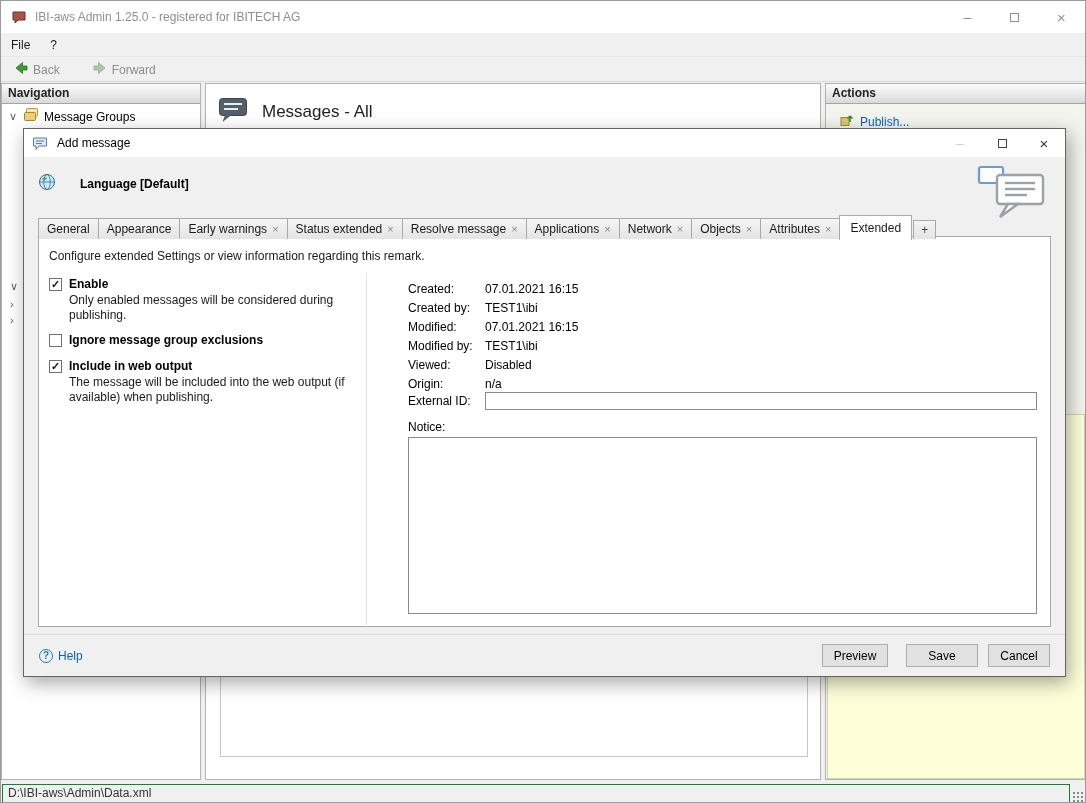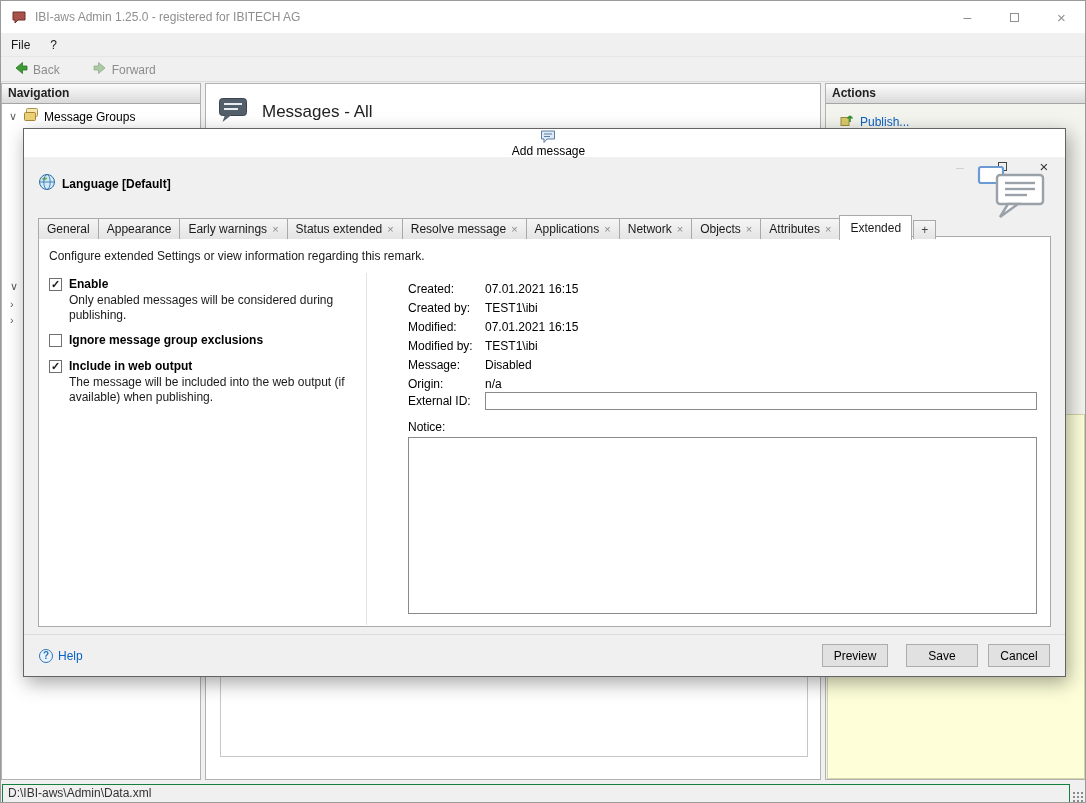--- a/index.html
+++ b/index.html
@@ -41,28 +41,28 @@
 
   
   .statusbar { position:absolute; left:0; right:0; top:781px; height:22px; background:#f0f0f0; }
   .status-field { position:absolute; left:1px; right:15px; top:2px; bottom:1px; border:1px solid #15803d; color:#333; line-height:17px; padding-left:5px; }
   .grip { position:absolute; right:2px; bottom:2px; width:11px; height:11px;
           background-image:radial-gradient(circle, #8a8a8a 1.1px, transparent 1.3px);
           background-size:4px 4px; }
 
   
   .dialog { position:absolute; left:22px; top:127px; width:1043px; height:549px; background:#f0f0f0; border:1px solid #646464; box-shadow:3px 6px 18px rgba(0,0,0,0.35); z-index:10; }
-  .dlg-titlebar { position:absolute; left:0; top:0; right:0; height:28px; background:#fff; display:flex; align-items:center;flex-direction:column; }
+  .dlg-titlebar { position:absolute; left:0; top:0; right:0; height:28px; background:#fff; display:flex; align-items:center; }
   .dlg-icon { margin-left:8px; display:inline-flex; }
   .dlg-title { margin-left:8px; color:#000; }
   .dlg-controls .wbtn { width:42px; color:#333; }
   .wbtn.disabled { color:#cfcfcf; }
   .dlg-controls .box-glyph { border-color:#444; }
 
-  .lang-row { position:absolute; left:14px; top:44px; display:flex; align-items:center; gap:6px; font-weight:bold; color:#000; }
+  .lang-row { position:absolute; left:14px; top:44px; display:flex; align-items:center; gap:24px; font-weight:bold; color:#000; }
   .bubble-art { position:absolute; right:18px; top:36px; }
 
   .tabstrip { position:absolute; left:14px; top:86px; display:flex; align-items:flex-end; z-index:3; }
   .tab { height:21px; border:1px solid #a9a9a9; border-bottom:none; background:linear-gradient(#f5f5f5,#e4e4e4); display:inline-flex; align-items:center; gap:5px; padding:0 8px; margin-right:-1px; color:#1a1a1a; cursor:default; }
   .tab.active { height:25px; background:#fff; z-index:4; margin-bottom:-1px; padding:0 10px; }
   .tab-x { color:#8a8a8a; font-size:11px; line-height:10px; }
   .tab.addtab { height:19px; padding:0 7px; color:#444; margin-left:2px; }
 
   .tab-page { position:absolute; left:14px; right:14px; top:107px; height:391px; background:#fff; border:1px solid #a9a9a9; }
   .intro { position:absolute; left:10px; top:12px; color:#1a1a1a; }
@@ -316,21 +316,21 @@
           </div>
         <div class="irow">
             <span class="ilabel">Modified:</span>
             <span class="ivalue">07.01.2021 16:15</span>
           </div>
         <div class="irow">
             <span class="ilabel">Modified by:</span>
             <span class="ivalue">TEST1\ibi</span>
           </div>
         <div class="irow">
-            <span class="ilabel">Message:</span>
+            <span class="ilabel">Viewed:</span>
             <span class="ivalue">Disabled</span>
           </div>
         <div class="irow">
             <span class="ilabel">Origin:</span>
             <span class="ivalue">n/a</span>
           </div>
         <div class="ext-row">
           <span class="ilabel">External ID:</span>
           <input class="ext-input" value="" style="">
         </div>

